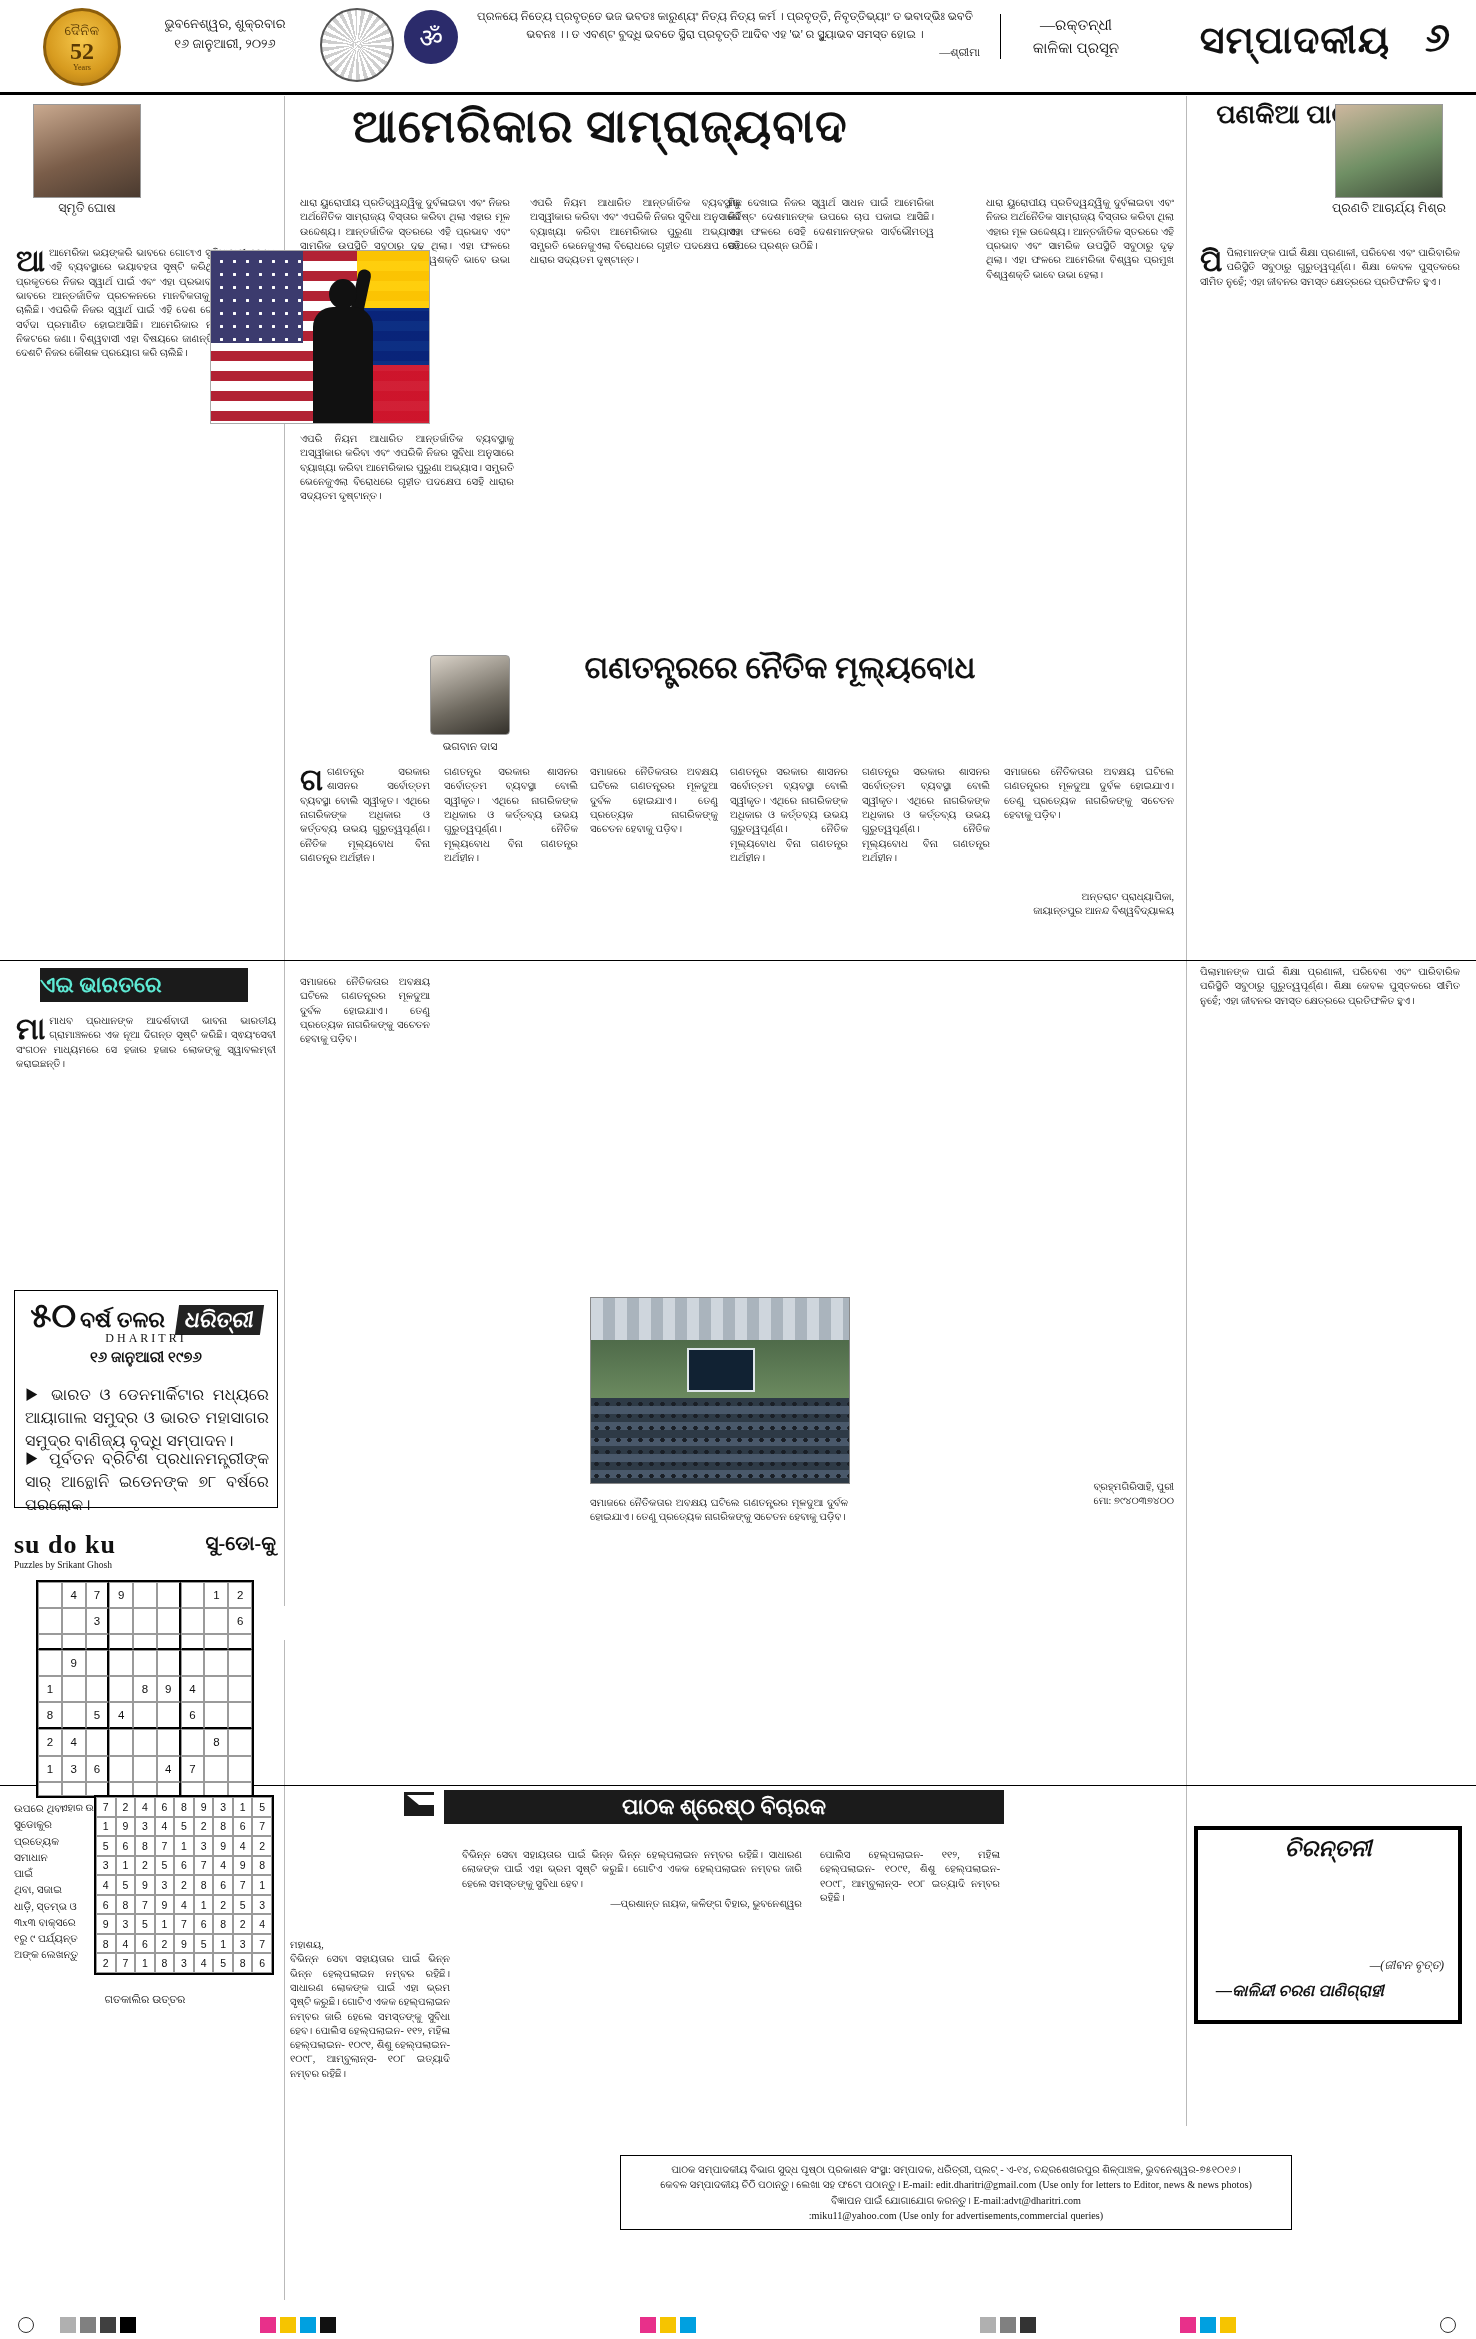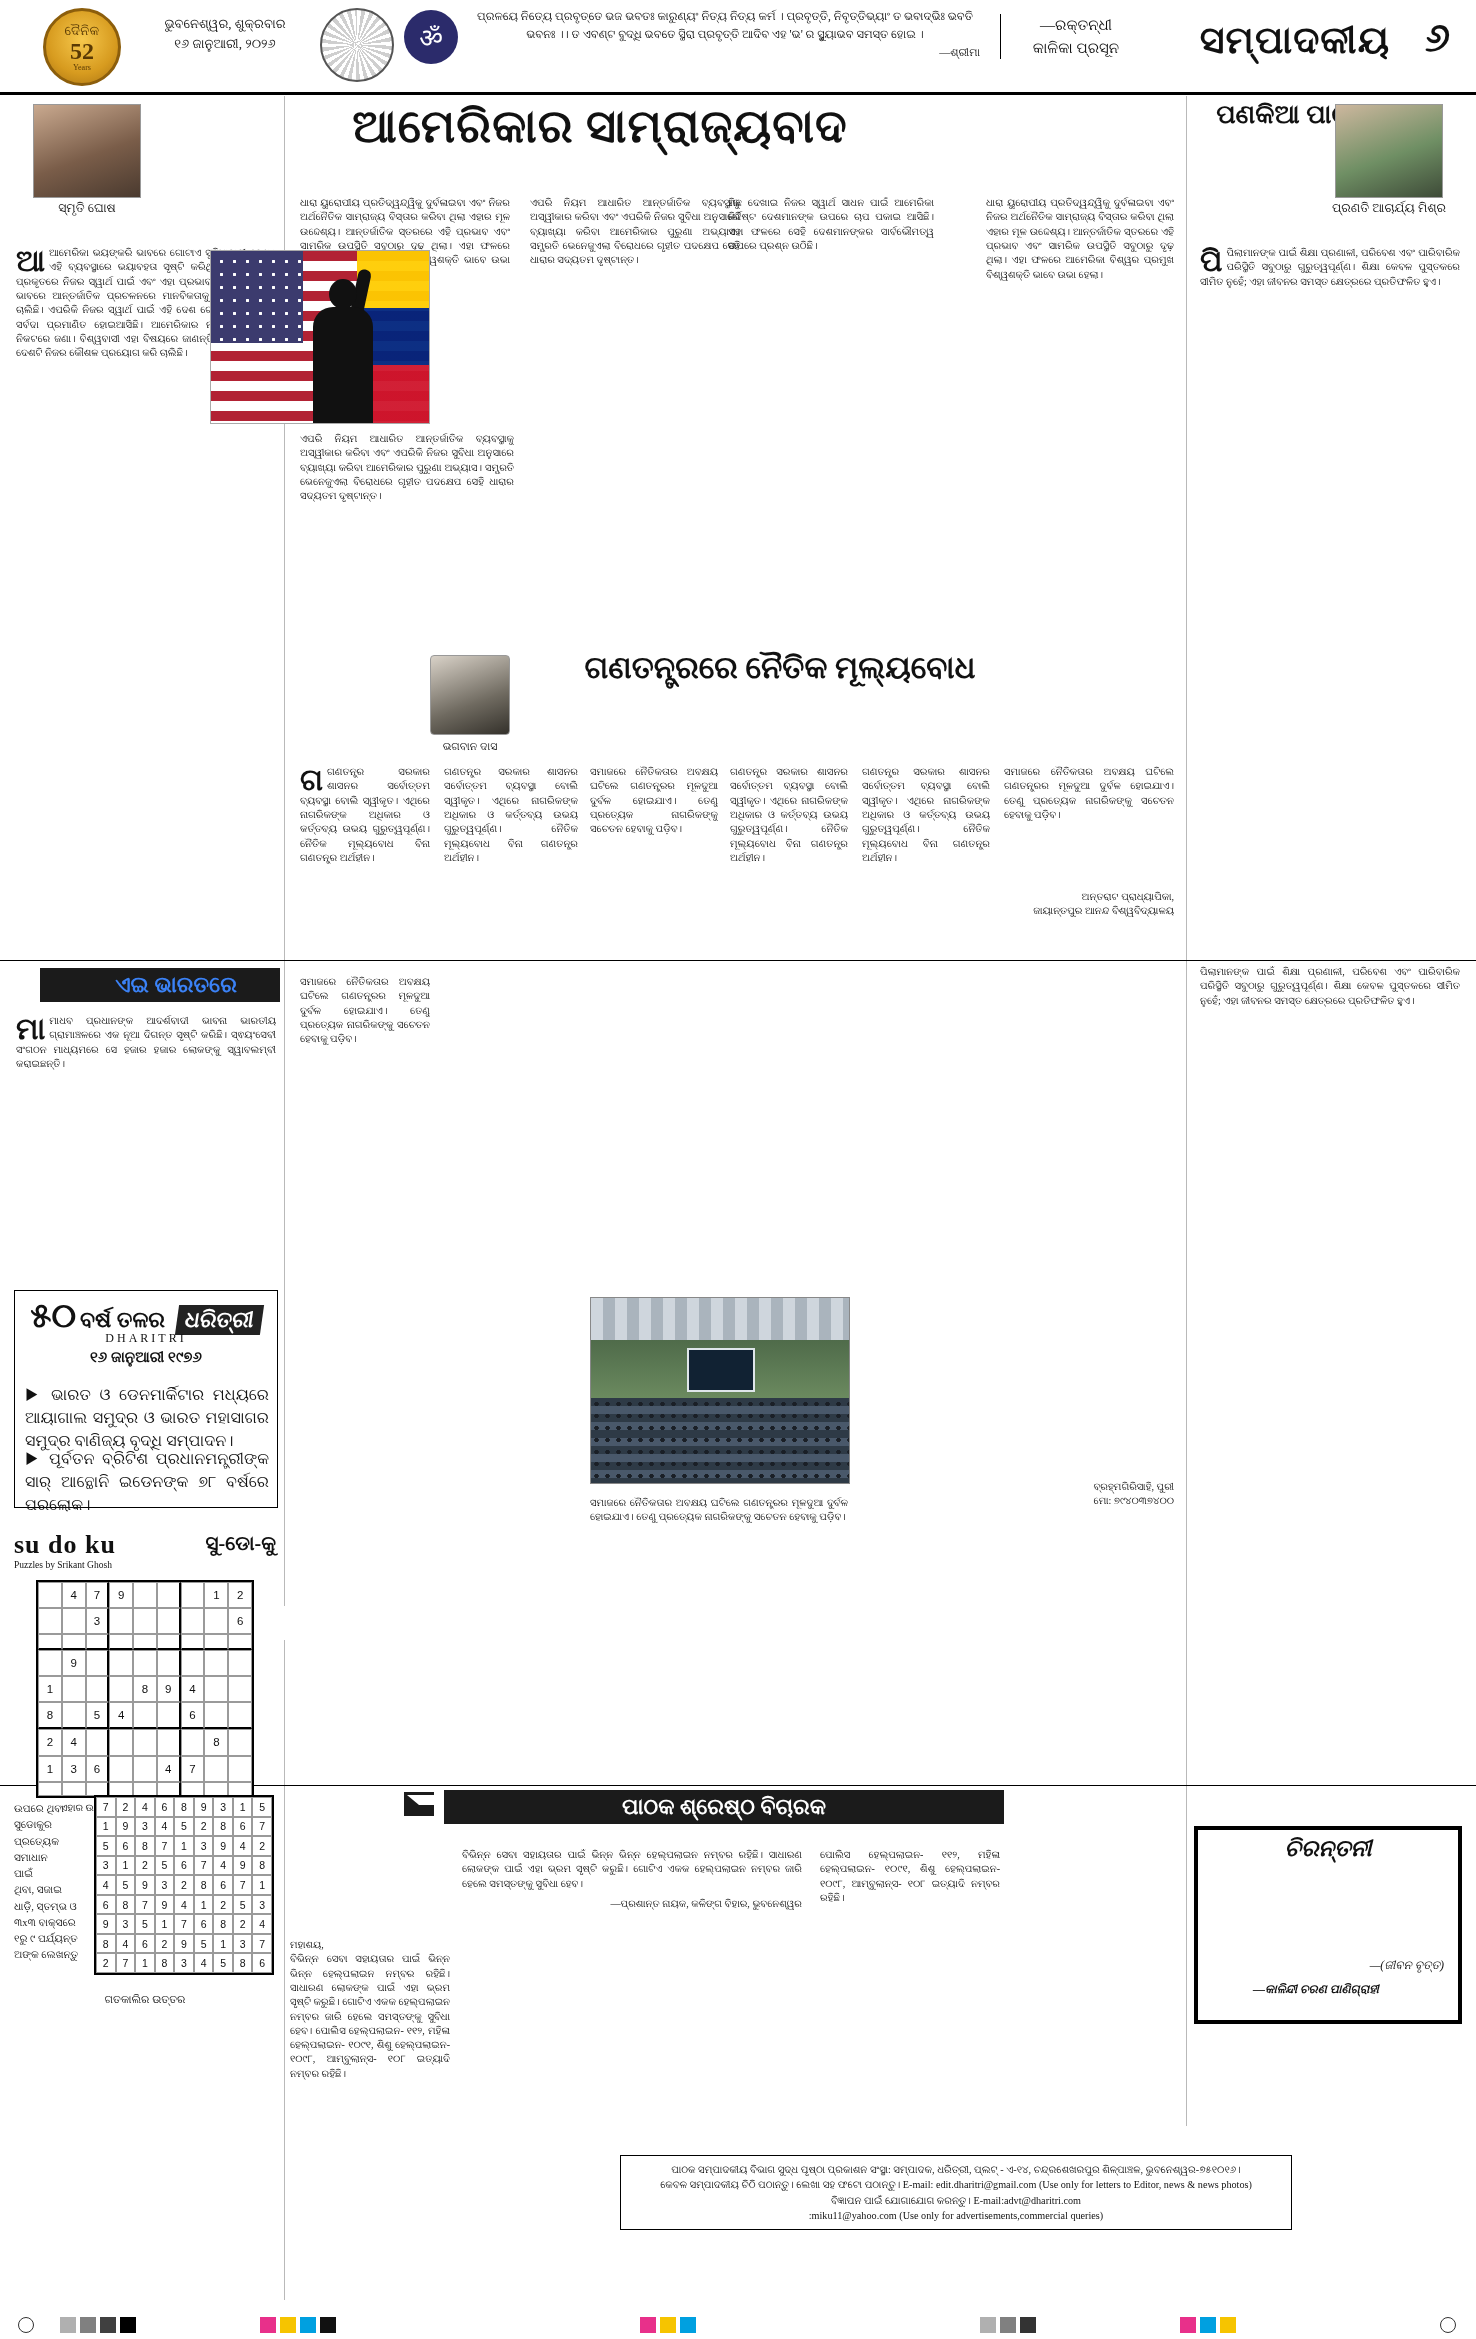--- a/index.html
+++ b/index.html
@@ -54,21 +54,21 @@
   .flagimg .stars{position:absolute;left:0;top:0;width:92px;height:92px;
      background-image:radial-gradient(circle,#fff 1.4px,transparent 1.6px);background-size:13px 13px;background-position:4px 4px;}
   .flagimg .venez{position:absolute;right:0;top:0;width:72px;height:172px;
      background:linear-gradient(to bottom,#ffcc00 0 33%,#00247d 33% 66%,#cf142b 66% 100%);opacity:.95;}
   .flagimg .silhouette{position:absolute;left:86px;top:18px;width:96px;height:154px;}
   .flagimg .sil-head{position:absolute;left:32px;top:10px;width:28px;height:30px;border-radius:50%;background:#111;}
   .flagimg .sil-body{position:absolute;left:16px;top:38px;width:60px;height:116px;background:#111;border-radius:20px 20px 0 0;}
   .flagimg .sil-arm{position:absolute;left:56px;top:0px;width:13px;height:60px;background:#111;transform:rotate(12deg);border-radius:6px;}
 
   
-  .sec-band{position:absolute;background:#1b1b1b;color:#3b82f6;text-align:center;font-weight:bold;padding-left:32px;}
+  .sec-band{position:absolute;background:#1b1b1b;color:#5eead4;text-align:left;font-weight:bold;}
 
   
   .annbox{position:absolute;left:14px;top:1290px;width:262px;height:216px;border:1px solid #000;background:#fff;}
   .ann-top{position:absolute;left:0;top:6px;width:100%;text-align:center;}
   .ann-50{font-size:34px;font-weight:bold;display:inline-block;}
   .ann-logo{display:inline-block;margin-left:8px;padding:2px 8px;background:#222;color:#fff;font-size:22px;font-weight:bold;transform:skewX(-8deg);}
   .ann-date{position:absolute;top:58px;width:100%;text-align:center;font-size:15px;font-weight:bold;}
   .ann-li{position:absolute;left:10px;width:244px;font-size:16px;line-height:1.45;text-align:justify;}
 
   
@@ -104,21 +104,21 @@
   
   .band{position:absolute;background:#1b1b1b;color:#fff;font-weight:bold;text-align:center;}
   .env{position:absolute;left:404px;top:1792px;width:30px;height:24px;background:#1b1b1b;}
   .env:after{content:"";position:absolute;left:3px;top:3px;width:24px;height:0;border-left:12px solid transparent;border-right:12px solid transparent;border-top:10px solid #fff;}
 
   .helpline-head{position:absolute;left:290px;top:1848px;width:250px;font-size:23px;font-weight:bold;line-height:1.35;}
   .chirantani{position:absolute;right:14px;top:1826px;width:260px;border:4px solid #000000;height:190px;font-style:italic;}
   .chir-title{position:absolute;top:6px;width:100%;text-align:center;font-size:23px;font-weight:bold;}
   .chir-body{position:absolute;left:14px;top:48px;width:232px;font-size:11.5px;line-height:1.6;text-align:center;}
   .chir-sig{position:absolute;left:14px;top:128px;width:232px;text-align:right;font-size:12px;}
-  .chir-name{position:absolute;left:2px;top:152px;width:232px;text-align:center;font-size:12px;font-weight:bold;}
+  .chir-name{position:absolute;left:18px;top:152px;width:232px;text-align:left;font-size:16px;font-weight:bold;}
 
   .footer-box{position:absolute;left:620px;top:2155px;width:650px;border:1px solid #000;padding:6px 10px;font-size:10.2px;line-height:1.5;text-align:center;}
 
   
   .colorbar{position:absolute;bottom:6px;left:0;width:1476px;height:16px;}
   .swatch{position:absolute;width:16px;height:16px;}
   .reg{position:absolute;width:14px;height:14px;border-radius:50%;border:1px solid #333;}
 </style>
 </head>
 <body>

